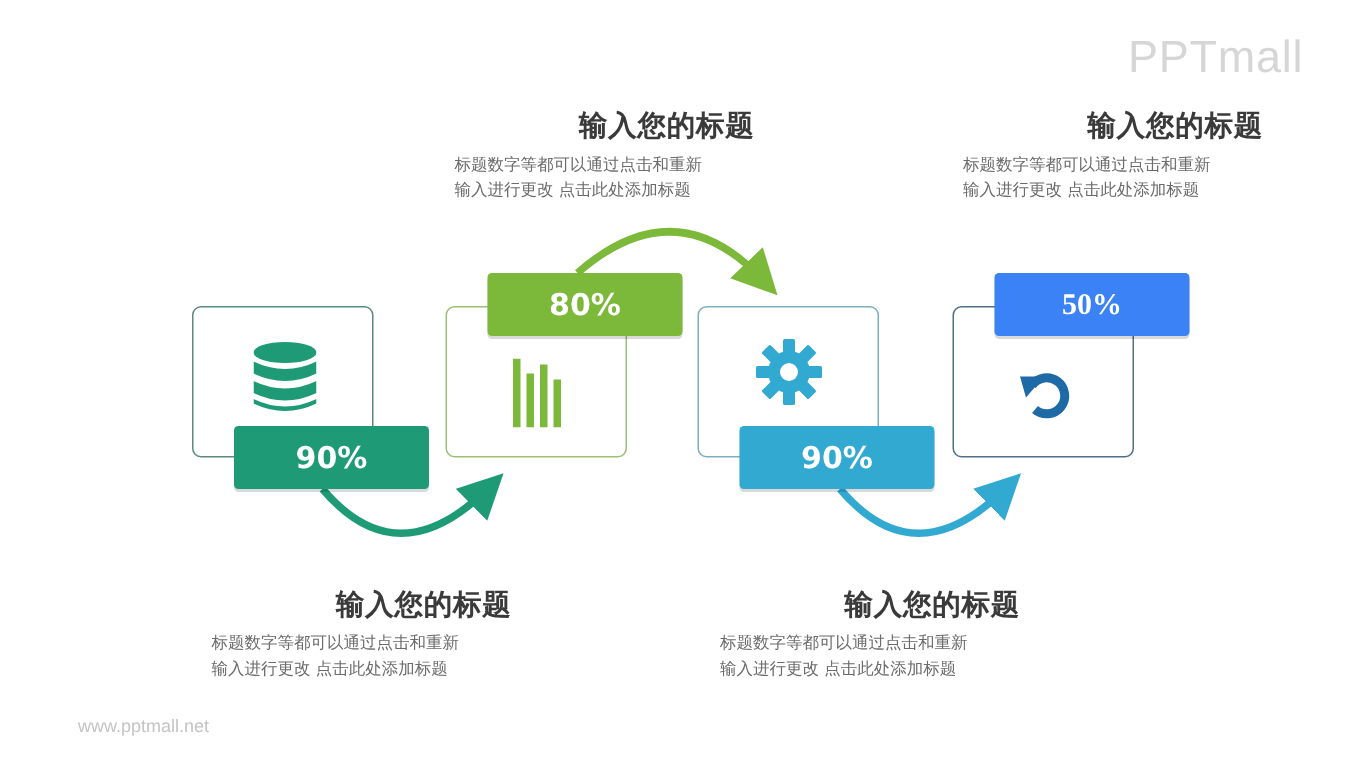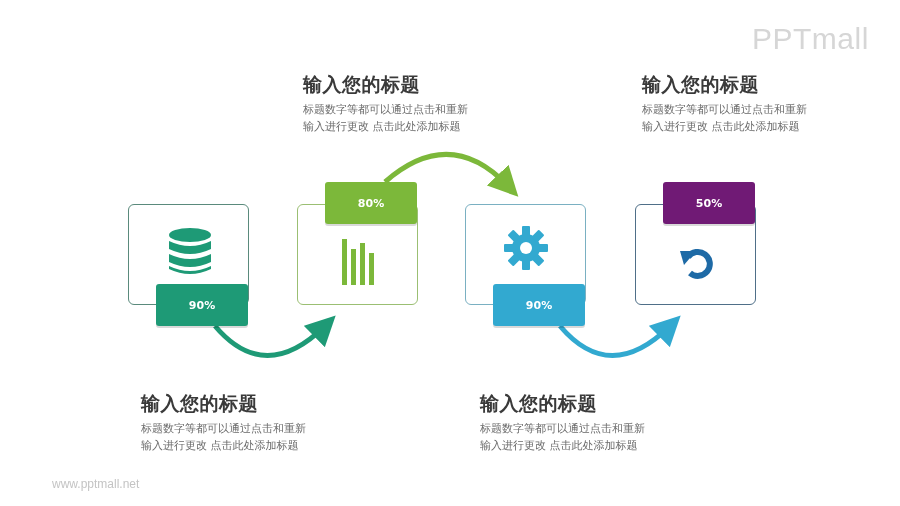--- a/index.html
+++ b/index.html
@@ -1,24 +1,24 @@
 <!DOCTYPE html>
 <html><head>
 <meta charset="utf-8">
 <style>
   * { box-sizing: border-box; margin: 0; padding: 0; }
   html, body { width: 900px; height: 506px; background: #ffffff; overflow: hidden; }
   body { position: relative; font-family: "DejaVu Sans", "Liberation Sans", sans-serif; }
   .logo { position: absolute; left: 752px; top: 22px; font-family: "Liberation Sans", sans-serif; font-size: 30px; color: #d6d6d6; letter-spacing: 0.5px; font-weight: 400; text-align: right; }
   .footer { position: absolute; left: 52px; top: 477px; font-size: 12px; color: #c4c4c4; font-family: "Liberation Sans", sans-serif; }
   .textblock { position: absolute; width: 200px; }
-  .textblock .title { font-size: 19px; font-weight: bold; color: #3a3a3a; line-height: 24px; letter-spacing: 0.5px; }
+  .textblock .title { font-size: 19px; font-weight: bold; color: #3a3a3a; line-height: 24px; letter-spacing: 0.5px; text-align: right; }
   .textblock .desc { font-size: 11px; color: #6b6b6b; line-height: 17px; margin-top: 5px; }
   .card { position: absolute; width: 121px; height: 101px; border: 1px solid; border-radius: 6px; background: #fff; }
-  .badge { position: absolute; width: 92px; height: 42px; border-radius: 3px; color: #fff; font-weight: bold; font-size: 11px; display: flex; align-items: center; justify-content: center; box-shadow: 0 2px 0 rgba(0,0,0,0.15); }
+  .badge { position: absolute; width: 130px; height: 42px; border-radius: 3px; color: #fff; font-weight: bold; font-size: 20px; display: flex; align-items: center; justify-content: center; box-shadow: 0 2px 0 rgba(0,0,0,0.15); }
   .icon { position: absolute; }
   svg.arrows { position: absolute; left: 0; top: 0; }
 </style>
 </head>
 <body>
 
 <div class="logo">PPTmall</div>
 
 <svg class="arrows" width="900" height="506">
   <defs>
@@ -74,21 +74,21 @@
   </svg>
 </div>
 <div class="badge" style="left:493px; top:284px; background:#32a9d0;">90%</div>
 
 <div class="card" style="left:635px; top:204px; border-color:#4f6f88;">
   <svg class="icon" style="left:44px; top:40px;" width="36" height="36" viewBox="0 0 36 36">
     <path d="M8,12 A12,12 0 1 1 10,28" fill="none" stroke="#1e6aa6" stroke-width="6"></path>
     <path d="M0,6 L16,6 L4,20 Z" fill="#1e6aa6"></path>
   </svg>
 </div>
-<div class="badge" style="left:663px; top:182px; background:#701a75;">50%</div>
+<div class="badge" style="left:663px; top:182px; background:#3b82f6;font-family:Liberation Serif, serif;">50%</div>
 
 <div class="textblock" style="left:303px; top:72px;">
   <div class="title">输入您的标题</div>
   <div class="desc">
     <div>标题数字等都可以通过点击和重新</div>
     <div>输入进行更改 点击此处添加标题</div>
   </div>
 </div>
 
 <div class="textblock" style="left:642px; top:72px;">

